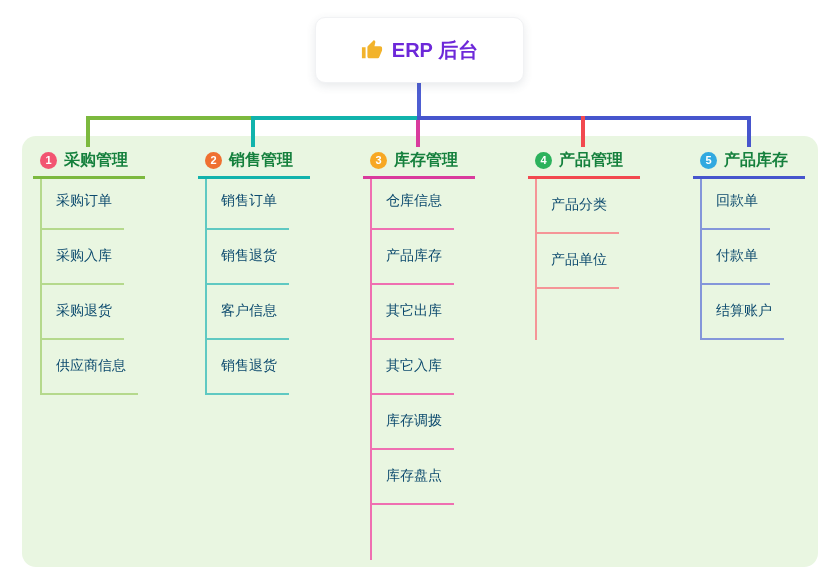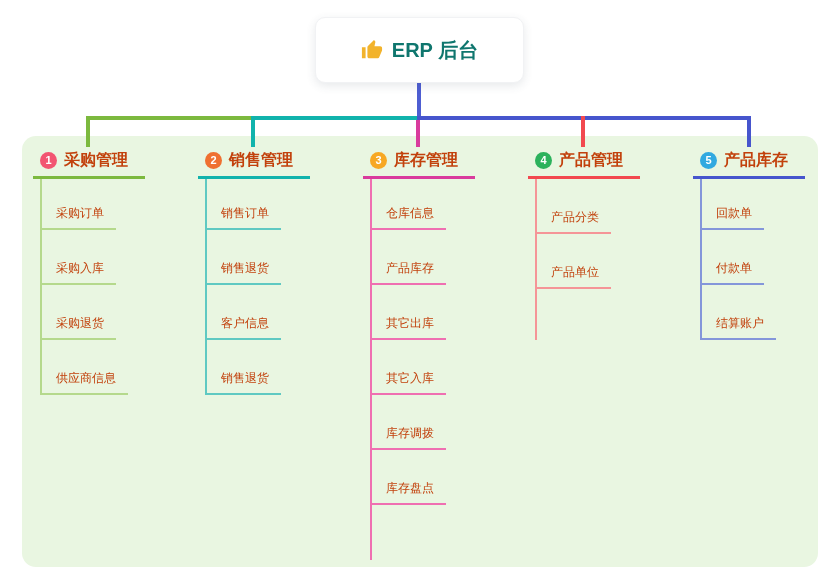--- a/index.html
+++ b/index.html
@@ -6,48 +6,48 @@
   body { background:#ffffff; font-family:"Liberation Sans","DejaVu Sans",sans-serif; }
   .canvas { position:relative; width:839px; height:588px; background:#ffffff; overflow:hidden; }
 
   .panel { position:absolute; left:22px; top:136px; width:796px; height:431px;
            border-radius:14px; }
 
   .root-card { position:absolute; left:315px; top:17px; width:209px; height:66px;
                background:#ffffff; border:1px solid #f1f2f4; border-radius:10px;
                box-shadow:0 3px 10px rgba(60,70,90,.12);
                display:flex; align-items:center; justify-content:center; gap:9px;
-               font-size:20px; font-weight:600; color:#0f766e; cursor:pointer; }
+               font-size:20px; font-weight:600; color:#6d28d9; cursor:pointer; }
   .root-card svg { width:22px; height:22px; }
 
   .line { position:absolute; }
   .stem  { left:417px; top:83px;  width:4px; height:37px; }
   .bus   { top:116px; height:4px; }
   .seg0  { left:86px;  width:169px; }
   .seg1  { left:255px; width:162px; }
   .seg2  { left:417px; width:334px; }
   .drop  { top:116px; width:4px; height:31px; }
   .d0 { left:86px; }  .d1 { left:251px; }
   .d2 { left:416px; top:120px; height:27px; }
   .d3 { left:581px; } .d4 { left:747px; }
 
   .branch { position:absolute; top:145px; width:160px; }
   .branch-title { width:112px; height:34px; border-bottom:3px solid var(--main);
                   display:flex; align-items:center; gap:7px; padding-left:7px; cursor:pointer; }
   .badge { width:17px; height:17px; border-radius:50%; background:var(--badge);
            color:#fff; font-size:11px; font-weight:700; line-height:17px;
            text-align:center; flex:0 0 17px; }
-  .branch-title-label { font-size:16px; font-weight:600; color:#c2410c; white-space:nowrap; }
+  .branch-title-label { font-size:16px; font-weight:600; color:#15803d; white-space:nowrap; }
 
   .children { position:relative; padding-left:7px; }
   .trunk { position:absolute; left:7px; top:0; width:2px; background:var(--sub); }
   .child { height:55px; display:flex; align-items:flex-end; cursor:pointer; }
   .child.first { height:51px; }
   .child-label { display:inline-block; border-bottom:2px solid var(--sub);
-                 padding:0 12px 6px 16px; font-size:12px; color:#c2410c; white-space:nowrap; }
+                 padding:0 12px 18px 16px; font-size:14px; color:#0c4a6e; white-space:nowrap; }
 </style>
 </head>
 <body>
 
 <div class="canvas">
 
   <div class="panel" style="background: rgb(233, 246, 225);"></div>
 
   <div class="line stem" style="background: rgb(78, 94, 210);"></div>
   <div class="line bus seg0" style="background: rgb(124, 185, 62);"></div>

